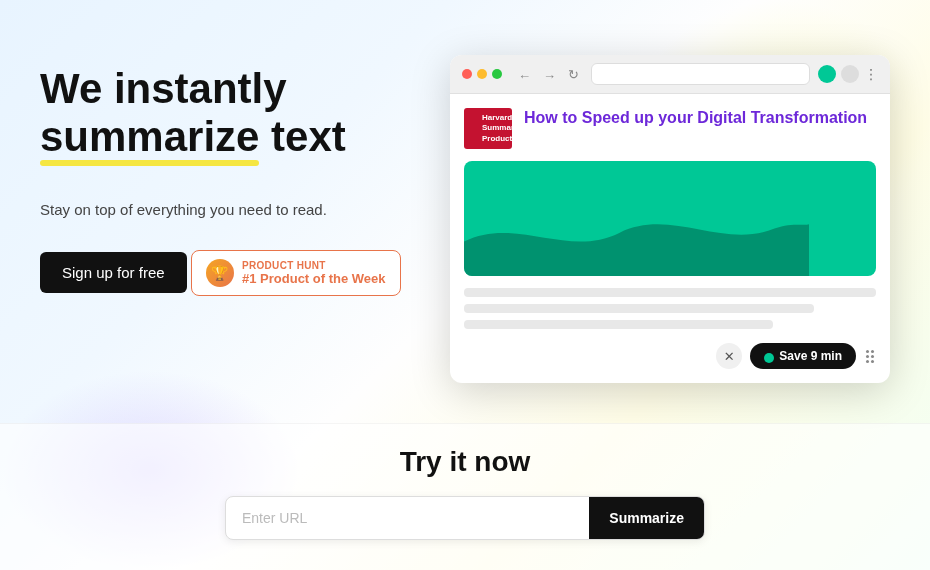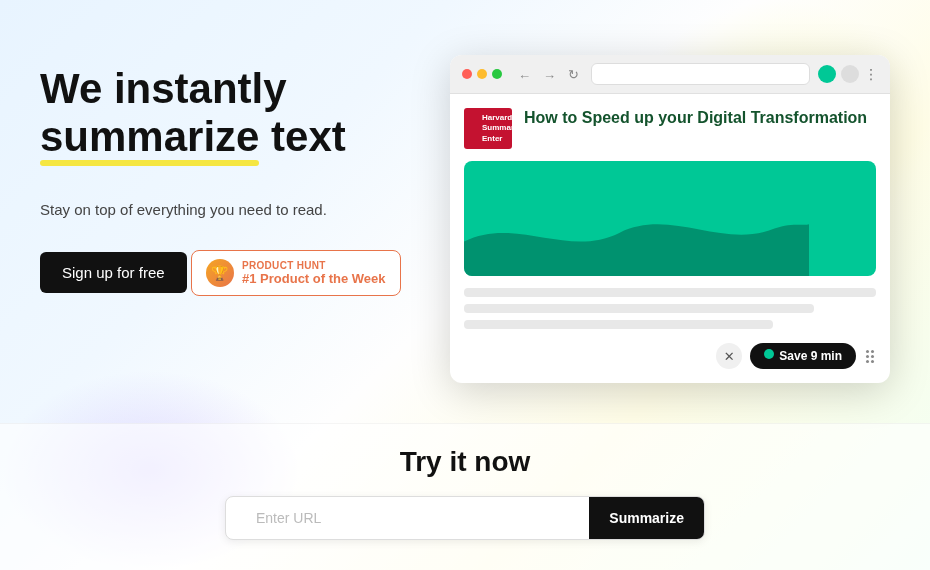--- a/index.html
+++ b/index.html
@@ -259,21 +259,21 @@
       border-radius: 3px;
       line-height: 1.3;
       text-align: center;
       width: 48px;
       flex-shrink: 0;
     }
 
     .article-title-text {
       font-size: 16px;
       font-weight: 700;
-      color: #14532d;
+      color: #6d28d9;
       line-height: 1.3;
     }
 
     .article-image {
       width: 100%;
       height: 115px;
       border-radius: 8px;
       overflow: hidden;
       margin-bottom: 12px;
       position: relative;
@@ -329,21 +329,21 @@
     .save-btn {
       background: #111;
       color: #fff;
       border: none;
       border-radius: 20px;
       padding: 6px 14px;
       font-size: 12px;
       font-weight: 600;
       cursor: pointer;
       display: flex;
-      align-items: flex-start;
+      align-items: flex-end;
       gap: 5px;
     }
 
     .save-btn-dot {
       width: 10px;
       height: 10px;
       background: #00c896;
       border-radius: 50%;
     }
 
@@ -385,21 +385,20 @@
     .url-form {
       display: flex;
       align-items: center;
       max-width: 480px;
       margin: 0 auto;
       border: 1.5px solid #ddd;
       border-radius: 8px;
       overflow: hidden;
       background: #fff;
       box-shadow: 0 2px 8px rgba(0,0,0,0.08);
-      padding-left: 14px;
     }
 
     .url-input {
       flex: 1;
       border: none;
       outline: none;
       padding: 13px 16px;
       font-size: 14px;
       color: #333;
       background: transparent;
@@ -473,21 +472,21 @@
             <div class="ext-circle ext-circle-gray"></div>
             <span class="ext-dots">⋮</span>
           </div>
         </div>
 
         <div class="browser-content">
           <div class="article-header">
             <div class="hbr-logo">
               <span>Harvard</span><br>
               <span>Summarize</span><br>
-              <span>Enter</span>
+              <span>Product</span>
             </div>
             <div class="article-title-text">How to Speed up your Digital Transformation</div>
           </div>
 
           <div class="article-image">
             <svg class="article-image-wave" viewBox="0 0 400 80" preserveAspectRatio="none" xmlns="http://www.w3.org/2000/svg">
               <path d="M0,40 C60,10 120,60 180,30 C240,0 300,50 360,25 C380,18 395,22 400,20 L400,80 L0,80 Z" fill="#007a5e" opacity="0.7"></path>
             </svg>
           </div>
 

